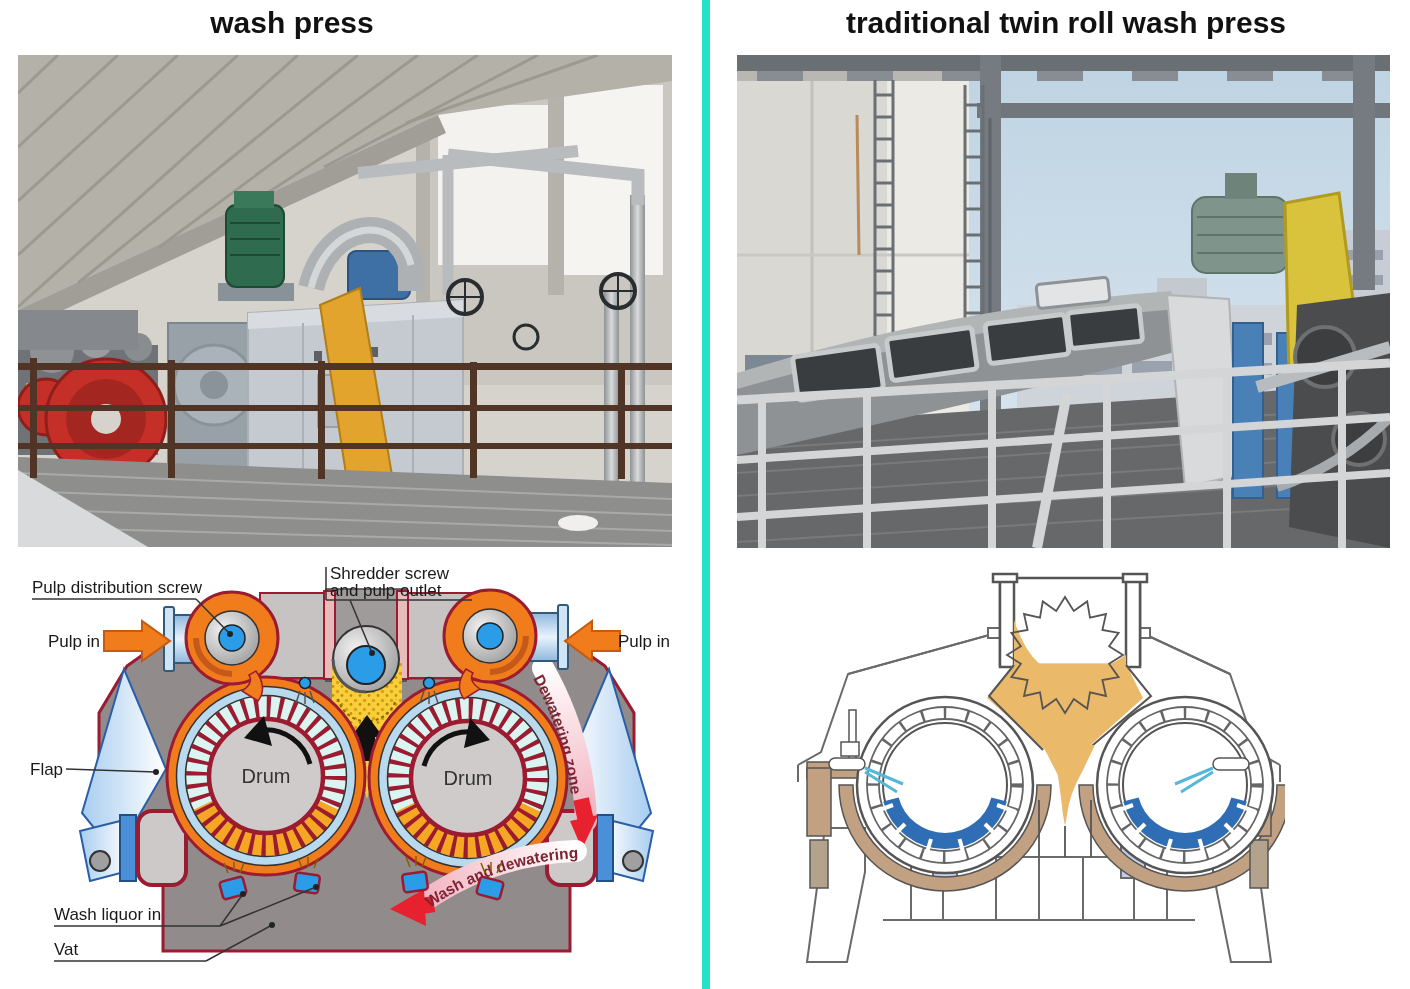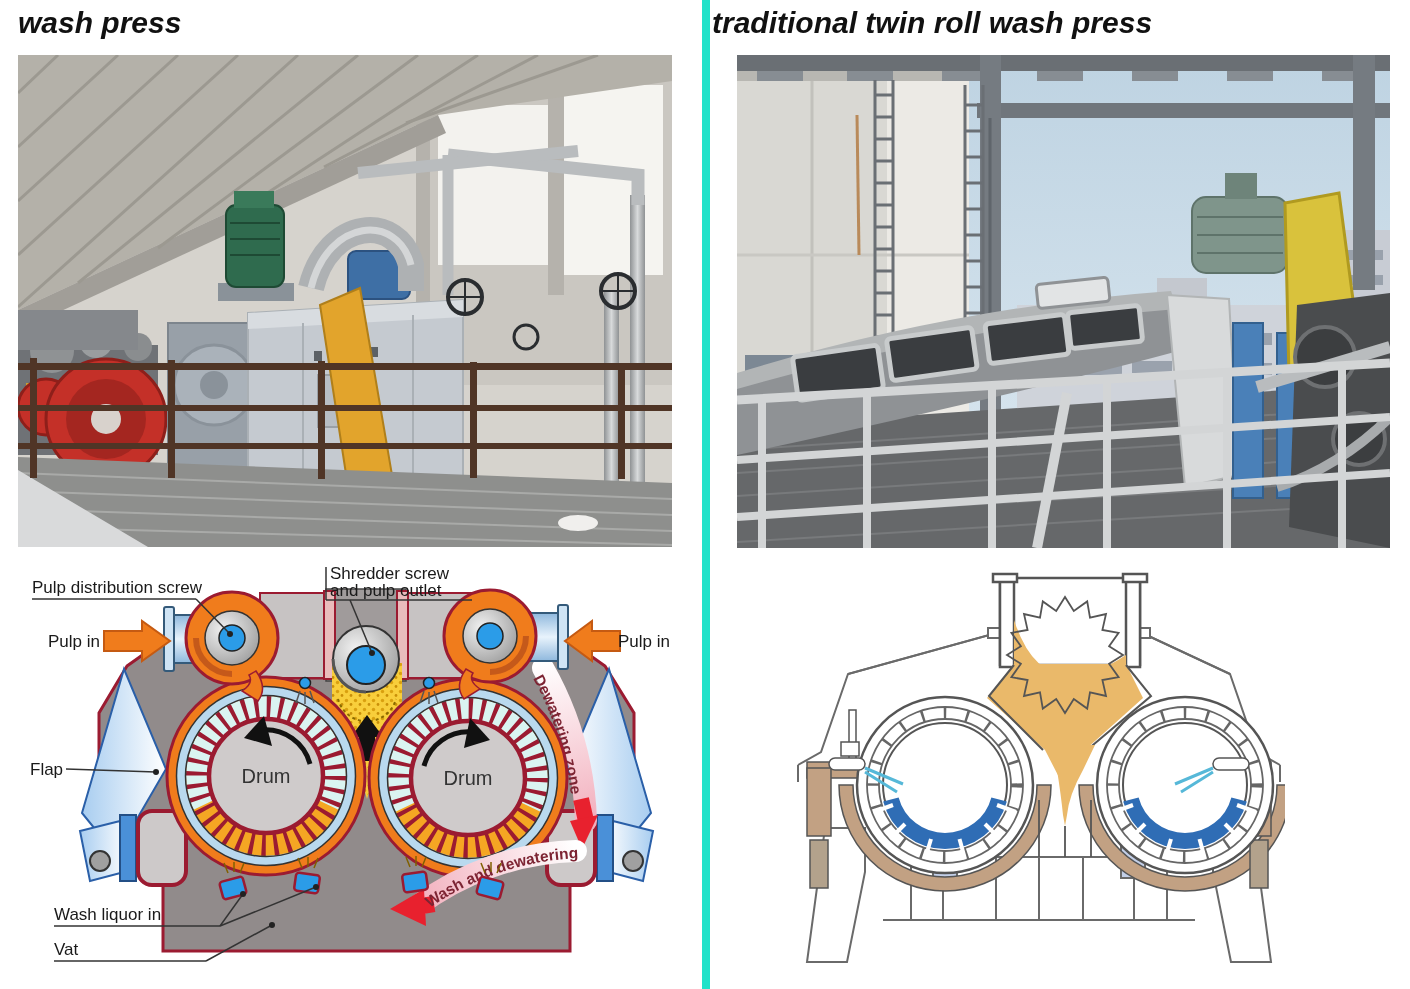--- a/index.html
+++ b/index.html
@@ -1,19 +1,19 @@
 <!DOCTYPE html>
 <html><head>
 <meta charset="utf-8">
 <style>
   html,body{margin:0;padding:0;background:#ffffff;}
   .canvas{position:relative;width:1410px;height:989px;background:#fff;overflow:hidden;
           font-family:"Liberation Sans",sans-serif;}
   .title{position:absolute;top:6px;font-size:30px;font-weight:bold;color:#111;
-         letter-spacing:0px;font-style:italic;}
+         text-align:center;letter-spacing:0px;}
   #left-title{left:18px;width:548px;}
   #right-title{left:712px;width:708px;}
   .divider{position:absolute;left:702px;top:0;width:8px;height:989px;}
   .photo,.diagram{position:absolute;}
   #left-photo{left:18px;top:55px;width:654px;height:492px;}
   #left-diagram{left:20px;top:563px;width:652px;height:426px;}
   #right-photo{left:737px;top:55px;width:653px;height:493px;}
   #right-diagram{left:793px;top:570px;width:492px;height:419px;}
   svg{display:block;}
   text{font-family:"Liberation Sans",sans-serif;}

